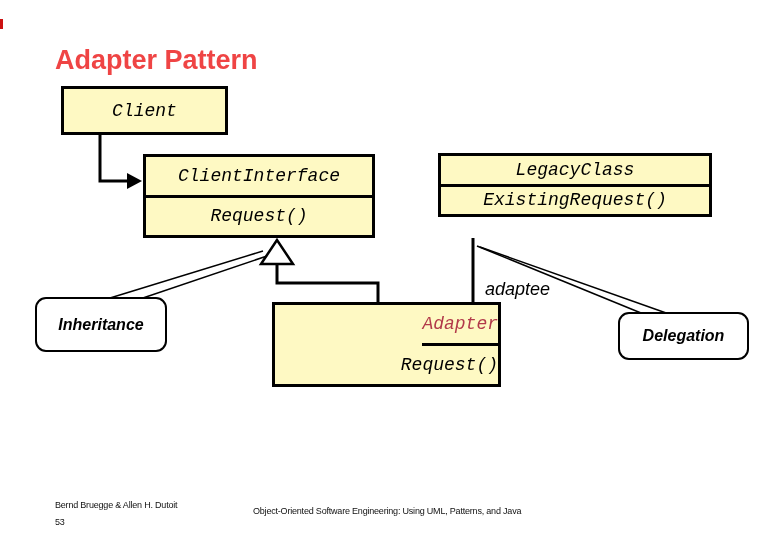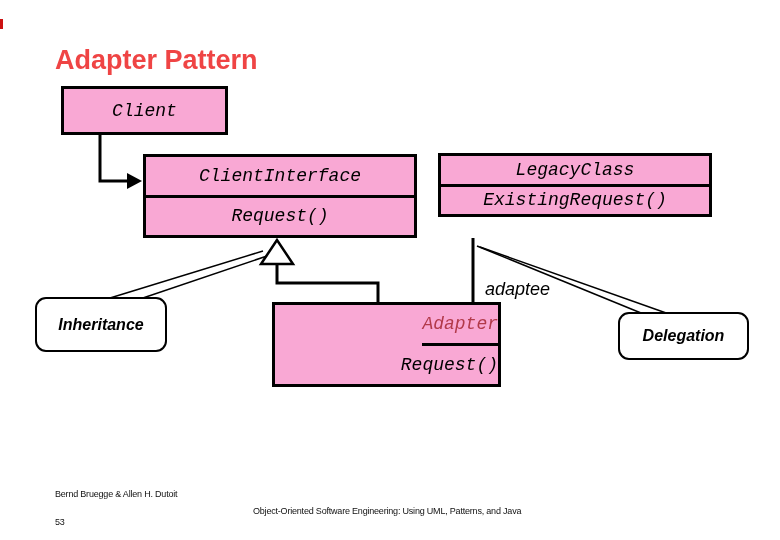--- a/index.html
+++ b/index.html
@@ -7,31 +7,31 @@
     position:relative;width:780px;height:540px;background:#ffffff;
     font-family:"Liberation Sans",sans-serif;overflow:hidden;
   }
   .red-tick{position:absolute;left:0;top:19px;width:3px;height:10px;background:#cc1111;}
   .title{
     position:absolute;left:43px;top:33px;margin:12px;
     font-size:27px;font-weight:bold;color:#ef4444;letter-spacing:0px;
   }
   svg.connectors{position:absolute;left:0;top:0;pointer-events:none;z-index:1;}
   .uml-box{
-    position:absolute;background:#f9a8d4;border:3px solid #000;box-sizing:border-box;z-index:2;
+    position:absolute;background:#fef9c3;border:3px solid #000;box-sizing:border-box;z-index:2;
     display:flex;flex-direction:column;
   }
   .uml-row{
     flex:1;display:flex;align-items:center;justify-content:center;
     font-family:"Liberation Mono",monospace;font-style:italic;font-size:18px;color:#000;
     white-space:nowrap;
   }
   .uml-row.name-row{border-bottom:3px solid #000;}
   .client-box{left:61px;top:86px;width:167px;height:49px;}
-  .ci-box{left:143px;top:154px;width:274px;height:84px;}
+  .ci-box{left:143px;top:154px;width:232px;height:84px;}
   .legacy-box{left:438px;top:153px;width:274px;height:64px;}
   .adapter-box{left:272px;top:302px;width:229px;height:85px;align-items:flex-end;}
   .adapter-box .name-row{color:#b23a4a;}
   .edge-label{
     position:absolute;left:485px;top:279px;z-index:2;
     font-family:Liberation Sans, sans-serif;font-style:italic;font-size:18px;color:#000;
     white-space:nowrap;
   }
   .callout{
     position:absolute;background:#fff;border:2px solid #000;border-radius:11px;z-index:2;
@@ -42,21 +42,21 @@
   .callout-delegation{left:618px;top:312px;width:127px;height:44px;}
   .body-text{
     position:absolute;left:23px;top:403px;width:750px;z-index:2;
     font-weight:bold;font-style:italic;font-size:17px;line-height:28.5px;color:#000;
   }
   .body-text .indent{margin-left:37px;}
   .footer{position:absolute;left:0;top:0;width:780px;z-index:2;}
   .footer span{
     position:absolute;font-size:9px;letter-spacing:-0.2px;color:#111;white-space:nowrap;
   }
-  .footer .authors{left:55px;top:489px;}
+  .footer .authors{left:55px;top:500px;}
   .footer .page{left:55px;top:517px;}
   .footer .book{left:253px;top:506px;}
 </style>
 </head>
 <body>
 
 <div class="slide">
 
   <div class="red-tick"></div>
 

